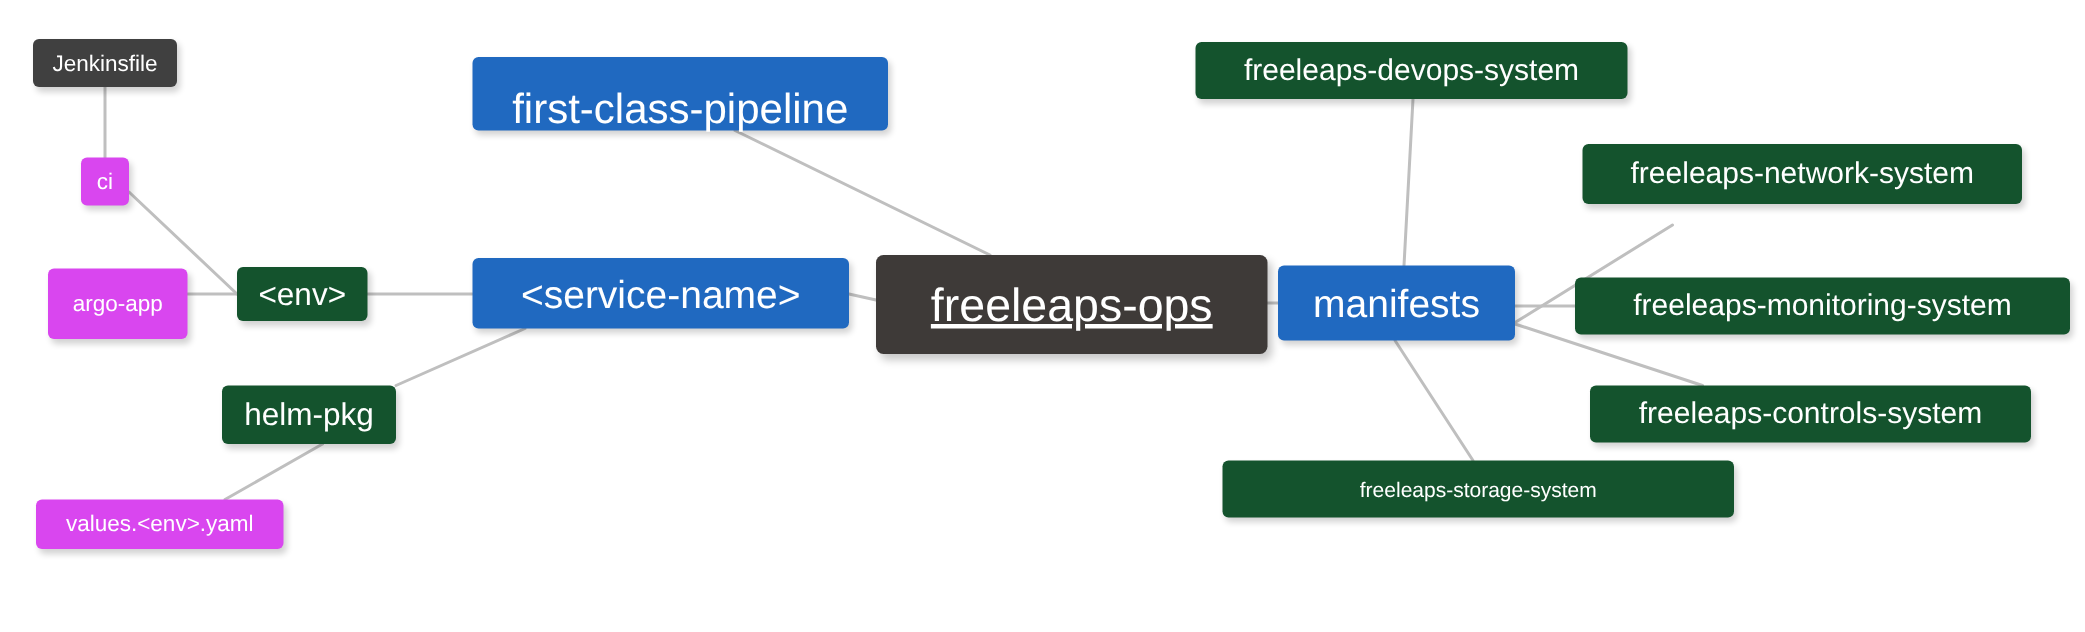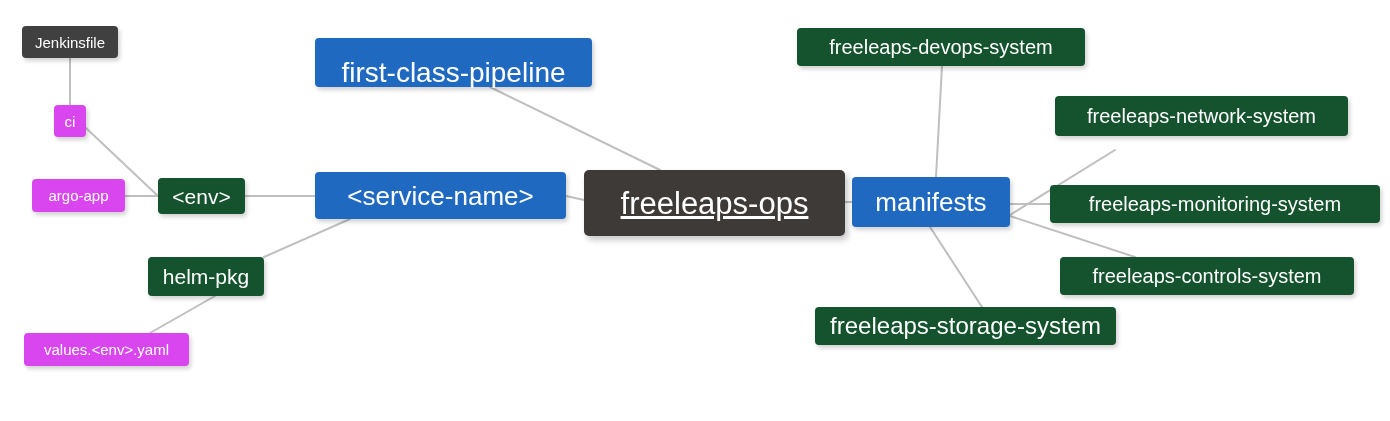--- a/index.html
+++ b/index.html
@@ -78,21 +78,21 @@
       <path class="edge" d="M 1010,216 L 1135,257" stroke="#bfbfbf"></path>
       <path class="edge" d="M 930,227 L 982,307" stroke="#bfbfbf"></path>
     </svg>
   <div id="node-layer">
       <div class="node orange" style="left: 22px; top: 26px; width: 96px; height: 32px; font-size: 15px;">
         <span>Jenkinsfile</span>
       </div>
       <div class="node red" style="left: 54px; top: 105px; width: 32px; height: 32px; font-size: 15px;">
         <span>ci</span>
       </div>
-      <div class="node red" style="left: 32px; top: 179px; width: 93px; height: 33px; font-size: 15px;">
+      <div class="node red" style="left: 32px; top: 179px; width: 93px; height: 47px; font-size: 15px;">
         <span>argo-app</span>
       </div>
       <div class="node green" style="left: 158px; top: 178px; width: 87px; height: 36px; font-size: 21px;">
         <span>&lt;env&gt;</span>
       </div>
       <div class="node green" style="left: 148px; top: 257px; width: 116px; height: 39px; font-size: 21px;">
         <span>helm-pkg</span>
       </div>
       <div class="node red" style="left: 24px; top: 333px; width: 165px; height: 33px; font-size: 15px;">
         <span>values.&lt;env&gt;.yaml</span>
@@ -114,17 +114,17 @@
       </div>
       <div class="node green" style="left: 1055px; top: 96px; width: 293px; height: 40px; font-size: 20px;">
         <span>freeleaps-network-system</span>
       </div>
       <div class="node green" style="left: 1050px; top: 185px; width: 330px; height: 38px; font-size: 20px;">
         <span>freeleaps-monitoring-system</span>
       </div>
       <div class="node green" style="left: 1060px; top: 257px; width: 294px; height: 38px; font-size: 20px;">
         <span>freeleaps-controls-system</span>
       </div>
-      <div class="node green" style="left: 815px; top: 307px; width: 301px; height: 38px; font-size: 24px; text-align: right;">
+      <div class="node green" style="left: 815px; top: 307px; width: 341px; height: 38px; font-size: 14px; text-align: right;">
         <span>freeleaps-storage-system</span>
       </div>
     </div>
 </div>
 
 </body></html>

